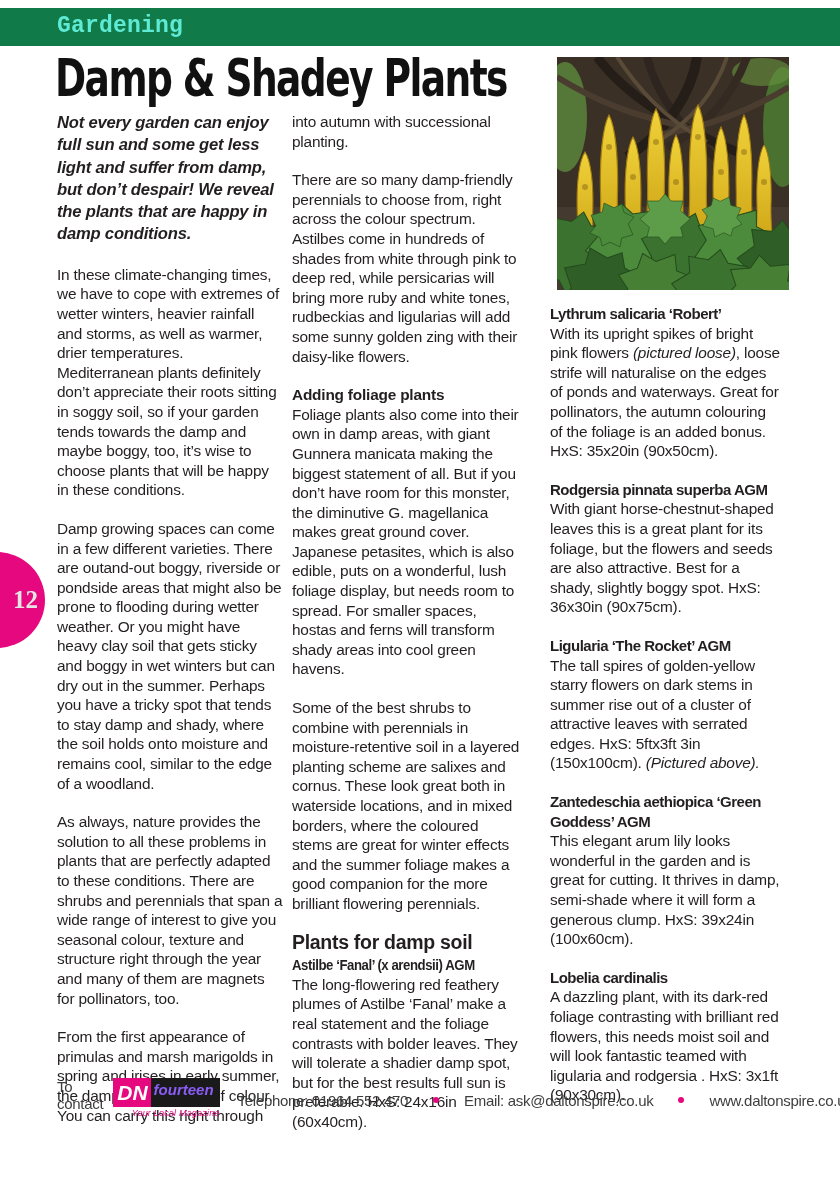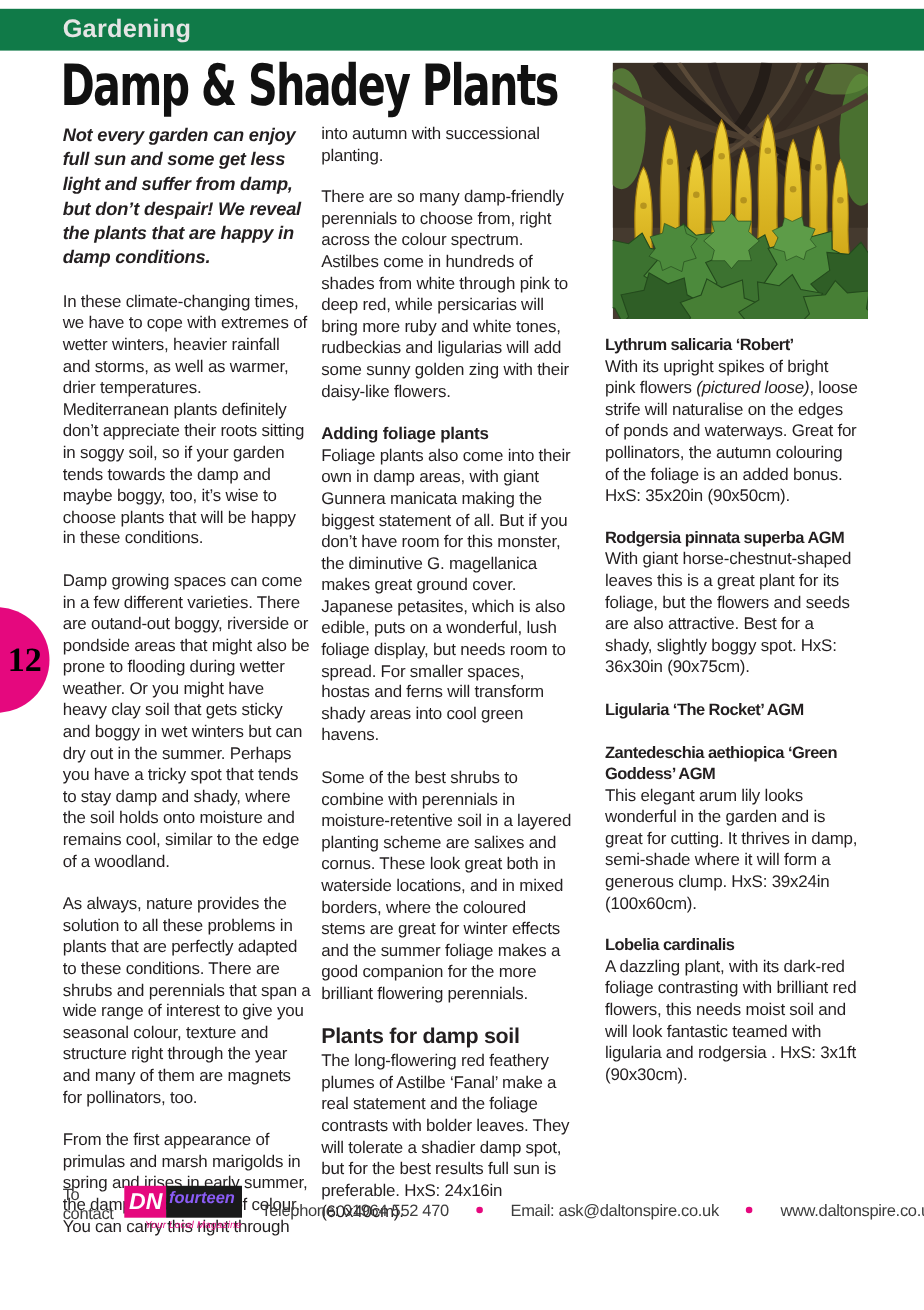--- a/index.html
+++ b/index.html
@@ -1,20 +1,20 @@
 <!DOCTYPE html>
 <html><head>
 <meta charset="utf-8">
 <style>
   html,body{margin:0;padding:0;background:#ffffff;}
   .page{position:relative;width:840px;height:1191px;background:#ffffff;overflow:hidden;
         font-family:"Liberation Sans",sans-serif;color:#231f20;}
   
   .topbar{position:absolute;left:0;top:8px;width:840px;height:38px;background:#107a48;}
-  .section-label{position:absolute;left:57px;top:5px;color:#e5e5e5;font-size:23px;font-weight:bold;letter-spacing:.2px;}
+  .section-label{position:absolute;left:57px;top:5px;color:#5eead4;font-size:23px;font-weight:bold;letter-spacing:.2px;font-family:Liberation Mono, monospace;}
   .main-title{position:absolute;left:55px;top:48px;font-family:"DejaVu Sans",sans-serif;
       font-weight:bold;font-size:47px;color:#111111;letter-spacing:-2px;white-space:nowrap;
       display:inline-block;transform:scale(.8,1.1);transform-origin:0 0;}
   
   .col{position:absolute;top:112px;font-size:15.4px;line-height:19.6px;letter-spacing:-.2px;}
   .col1{left:57px;width:226px;}
   .col2{left:292px;width:228px;}
   .col3{left:550px;width:232px;top:304px;}
   .col p{margin:0 0 19px 0;}
   .intro{font-weight:bold;font-style:italic;font-size:16.6px;line-height:22.3px;letter-spacing:-.2px;}
@@ -23,21 +23,21 @@
   .plant-title{font-weight:bold;font-size:15px;letter-spacing:-.5px;margin:0;line-height:19.6px;}
   .condense{display:inline-block;transform:scaleX(.88);transform-origin:0 50%;white-space:nowrap;}
   .entry{margin:0 0 19px 0;}
   .entry p{margin:0;}
   em{font-style:italic;}
   
   .photo{position:absolute;left:557px;top:57px;width:232px;height:233px;}
   
   .page-badge{position:absolute;left:-51px;top:552px;width:96px;height:96px;border-radius:50%;
       background:#e5087e;display:flex;align-items:center;justify-content:flex-end;padding-right:7px;box-sizing:border-box;}
-  .page-badge span{color:#000000;font-family:"Liberation Serif",serif;font-weight:bold;font-size:31px;}
+  .page-badge span{color:#e5e5e5;font-family:"Liberation Serif",serif;font-weight:bold;font-size:25px;}
   
   .footer{position:absolute;left:57px;top:1078px;width:726px;height:44px;display:flex;color:#3d3d3d;}
   .footer-label{font-size:15px;letter-spacing:-.3px;}
   .logo{margin-left:10px;margin-right:18px;}
   .logo-row{display:flex;align-items:stretch;line-height:1;}
   .logo-dn{background:#e5087e;color:#ffffff;font-weight:bold;font-style:italic;font-size:21px;padding:4px 3px 4px 4px;}
   .logo-fourteen{background:#1a1a1a;color:#8b5cf6;font-weight:bold;font-style:italic;font-size:15px;padding:4px 6px 4px 3px;}
   .logo-tagline{color:#e5087e;font-style:italic;font-size:9px;text-align:right;margin-top:1px;letter-spacing:.2px;}
   .contact{display:flex;align-items:center;gap:25px;font-size:15px;letter-spacing:-.3px;white-space:nowrap;}
   .pink-dot{width:6px;height:6px;border-radius:50%;background:#e5087e;display:inline-block;}
@@ -125,34 +125,36 @@
     <p>From the first appearance of primulas and marsh marigolds in spring and irises in early summer, the damp garden is full of colour. You can carry this right through</p>
   </div>
 
   <div class="col col2">
     <p>into autumn with successional planting.</p>
     <p>There are so many damp-friendly perennials to choose from, right across the colour spectrum. Astilbes come in hundreds of shades from white through pink to deep red, while persicarias will bring more ruby and white tones, rudbeckias and ligularias will add some sunny golden zing with their daisy-like flowers.</p>
     <div class="subhead">Adding foliage plants</div>
     <p>Foliage plants also come into their own in damp areas, with giant Gunnera manicata making the biggest statement of all. But if you don’t have room for this monster, the diminutive G. magellanica makes great ground cover. Japanese petasites, which is also edible, puts on a wonderful, lush foliage display, but needs room to spread. For smaller spaces, hostas and ferns will transform shady areas into cool green havens.</p>
     <p>Some of the best shrubs to combine with perennials in moisture-retentive soil in a layered planting scheme are salixes and cornus. These look great both in waterside locations, and in mixed borders, where the coloured stems are great for winter effects and the summer foliage makes a good companion for the more brilliant flowering perennials.</p>
     <div class="bighead">Plants for damp soil</div>
+    <div class="plant-title"><span class="condense">Astilbe ‘Fanal’ (x arendsii) AGM</span></div>
     <p>The long-flowering red feathery plumes of Astilbe ‘Fanal’ make a real statement and the foliage contrasts with bolder leaves. They will tolerate a shadier damp spot, but for the best results full sun is preferable. HxS: 24x16in (60x40cm).</p>
   </div>
 
   <div class="col col3">
     <div class="entry">
       <div class="plant-title">Lythrum salicaria ‘Robert’</div>
       <p><span>With its upright spikes of bright pink flowers </span><em>(pictured loose)</em><span>, loose strife will naturalise on the edges of ponds and waterways. Great for pollinators, the autumn colouring of the foliage is an added bonus. HxS: 35x20in (90x50cm).</span></p>
     </div>
     <div class="entry">
       <div class="plant-title">Rodgersia pinnata superba AGM</div>
       <p><span>With giant horse-chestnut-shaped leaves this is a great plant for its foliage, but the flowers and seeds are also attractive. Best for a shady, slightly boggy spot. HxS: 36x30in (90x75cm).</span><em></em><span></span></p>
     </div>
     <div class="entry">
       <div class="plant-title">Ligularia ‘The Rocket’ AGM</div>
+      <p><span>The tall spires of golden-yellow starry flowers on dark stems in summer rise out of a cluster of attractive leaves with serrated edges. HxS: 5ftx3ft 3in (150x100cm). </span><em>(Pictured above).</em><span></span></p>
     </div>
     <div class="entry">
       <div class="plant-title">Zantedeschia aethiopica ‘Green Goddess’ AGM</div>
       <p><span>This elegant arum lily looks wonderful in the garden and is great for cutting. It thrives in damp, semi-shade where it will form a generous clump. HxS: 39x24in (100x60cm).</span><em></em><span></span></p>
     </div>
     <div class="entry">
       <div class="plant-title">Lobelia cardinalis</div>
       <p><span>A dazzling plant, with its dark-red foliage contrasting with brilliant red flowers, this needs moist soil and will look fantastic teamed with ligularia and rodgersia . HxS: 3x1ft (90x30cm).</span><em></em><span></span></p>
     </div>
   </div>

